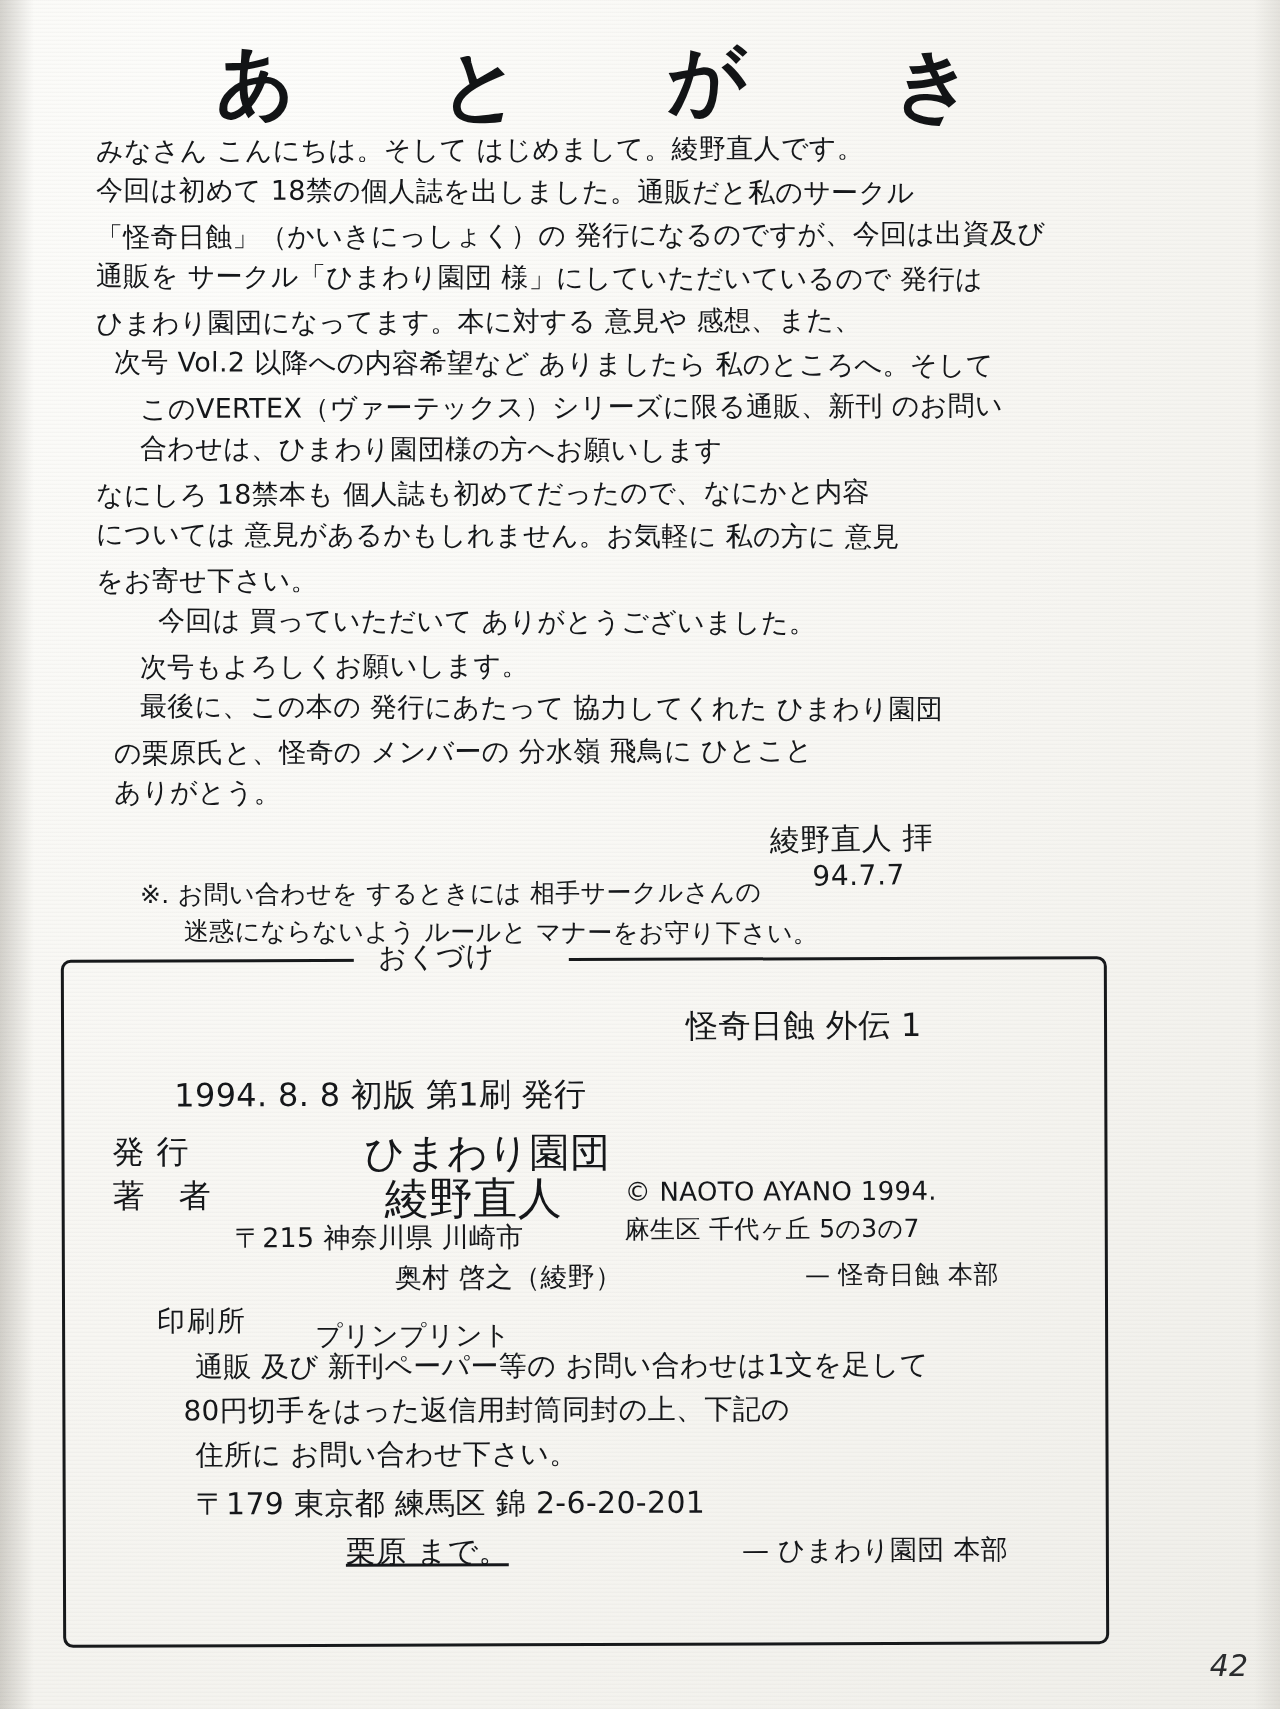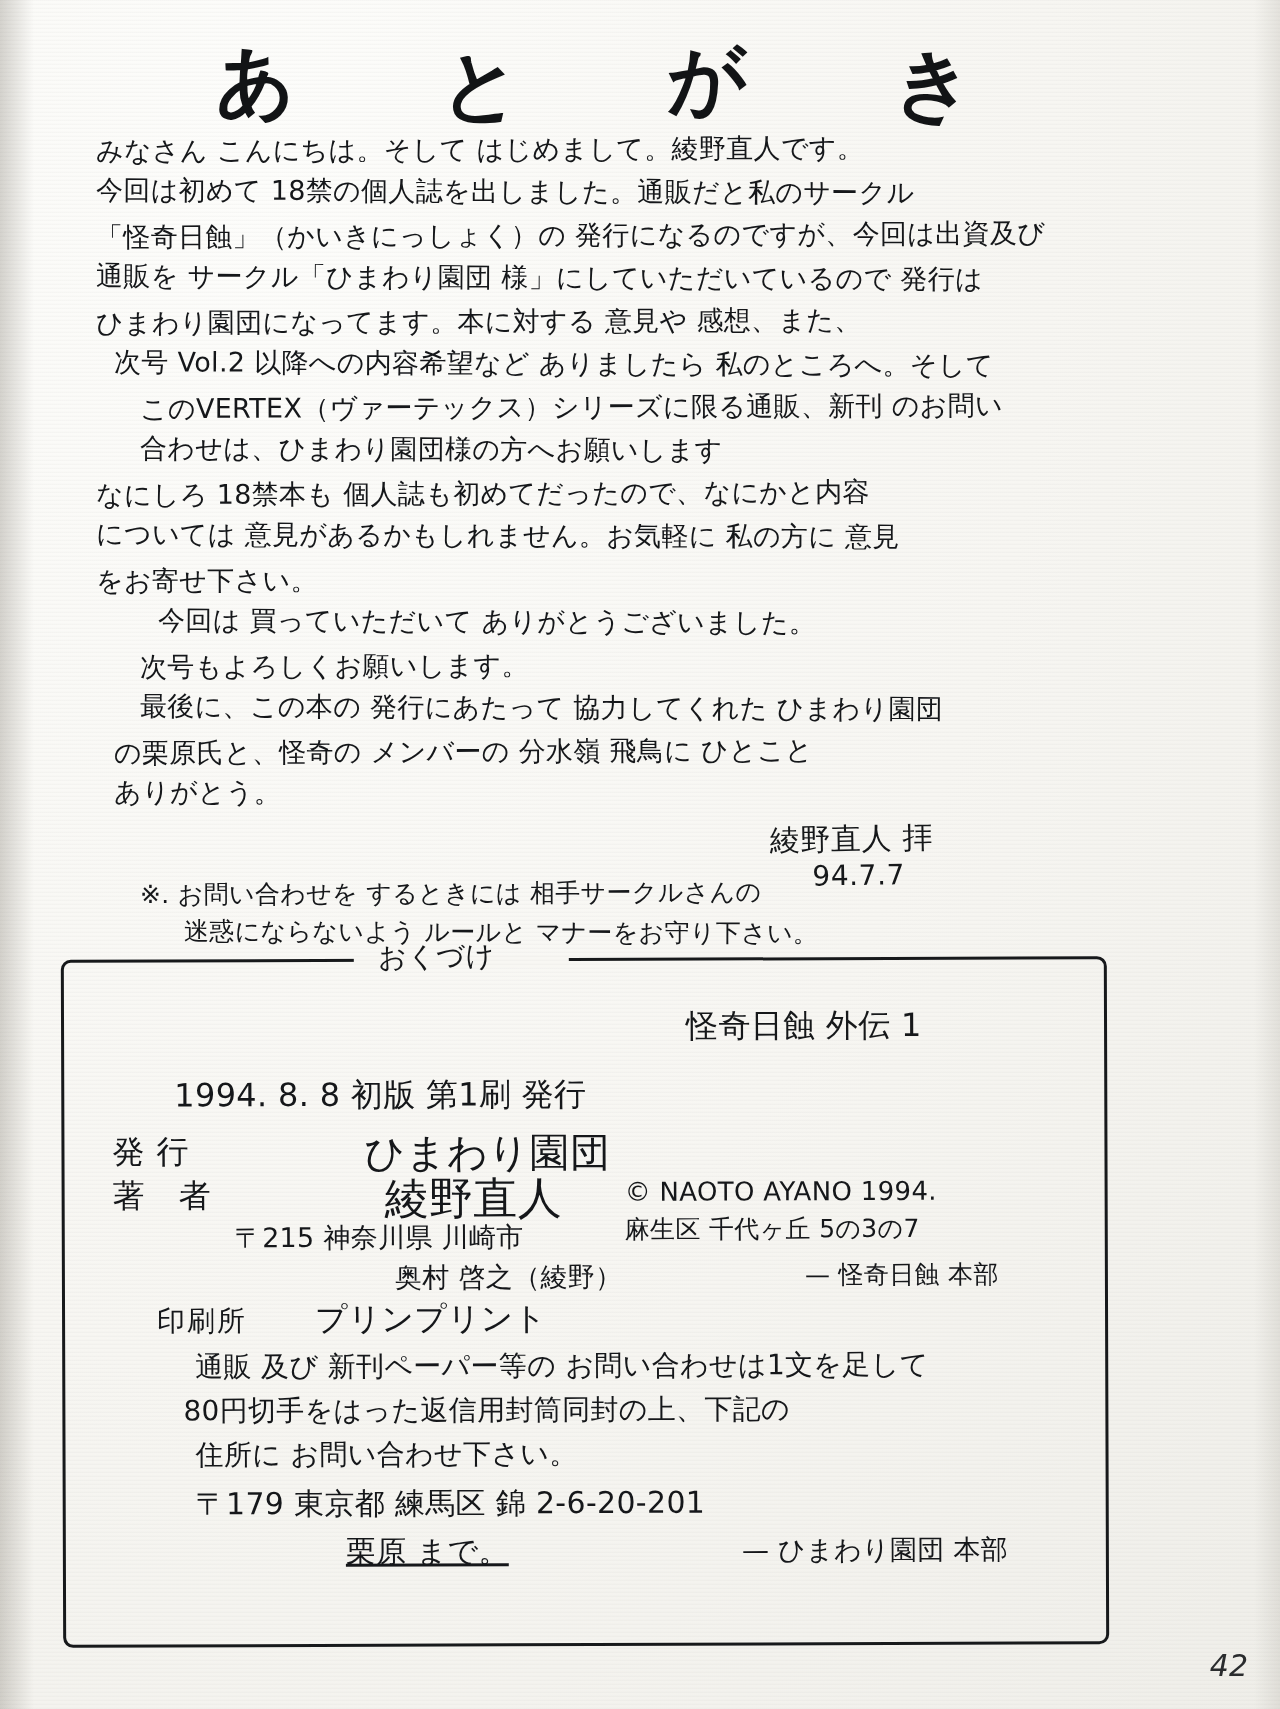--- a/index.html
+++ b/index.html
@@ -174,21 +174,21 @@
   #pub-label  { left: 48px;  top: 168px; font-size: 32px; letter-spacing: 12px; }
   #pub-value  { left: 300px; top: 164px; font-size: 40px; }
   #auth-label { left: 48px;  top: 212px; font-size: 32px; letter-spacing: 12px; }
   #auth-value { left: 320px; top: 208px; font-size: 44px; }
   #copyright  { left: 560px; top: 216px; font-size: 26px; }
   #addr1      { left: 170px; top: 258px; font-size: 27px; }
   #addr2      { left: 560px; top: 252px; font-size: 25px; }
   #addr3      { left: 330px; top: 298px; font-size: 27px; }
   #addr4      { left: 740px; top: 298px; font-size: 25px; }
   #printer-l  { left: 48px;  top: 340px; font-size: 28px; letter-spacing: 2px; margin-left: 44px; }
-  #printer-v  { left: 250px; top: 336px; font-size: 32px; font-family: Liberation Serif, serif; }
+  #printer-v  { left: 250px; top: 356px; font-size: 27px; font-family: Liberation Serif, serif; }
   #mail1      { left: 130px; top: 386px; font-size: 28px; }
   #mail2      { left: 118px; top: 430px; font-size: 28px; }
   #mail3      { left: 130px; top: 474px; font-size: 28px; }
   #addr5      { left: 130px; top: 522px; font-size: 30px; }
   #addr6      { left: 280px; top: 570px; font-size: 30px; text-decoration: underline; }
   #addr7      { left: 640px; top: 572px; font-size: 27px; margin-left: 36px; }
 
   
   #page-number {
     position: absolute;

